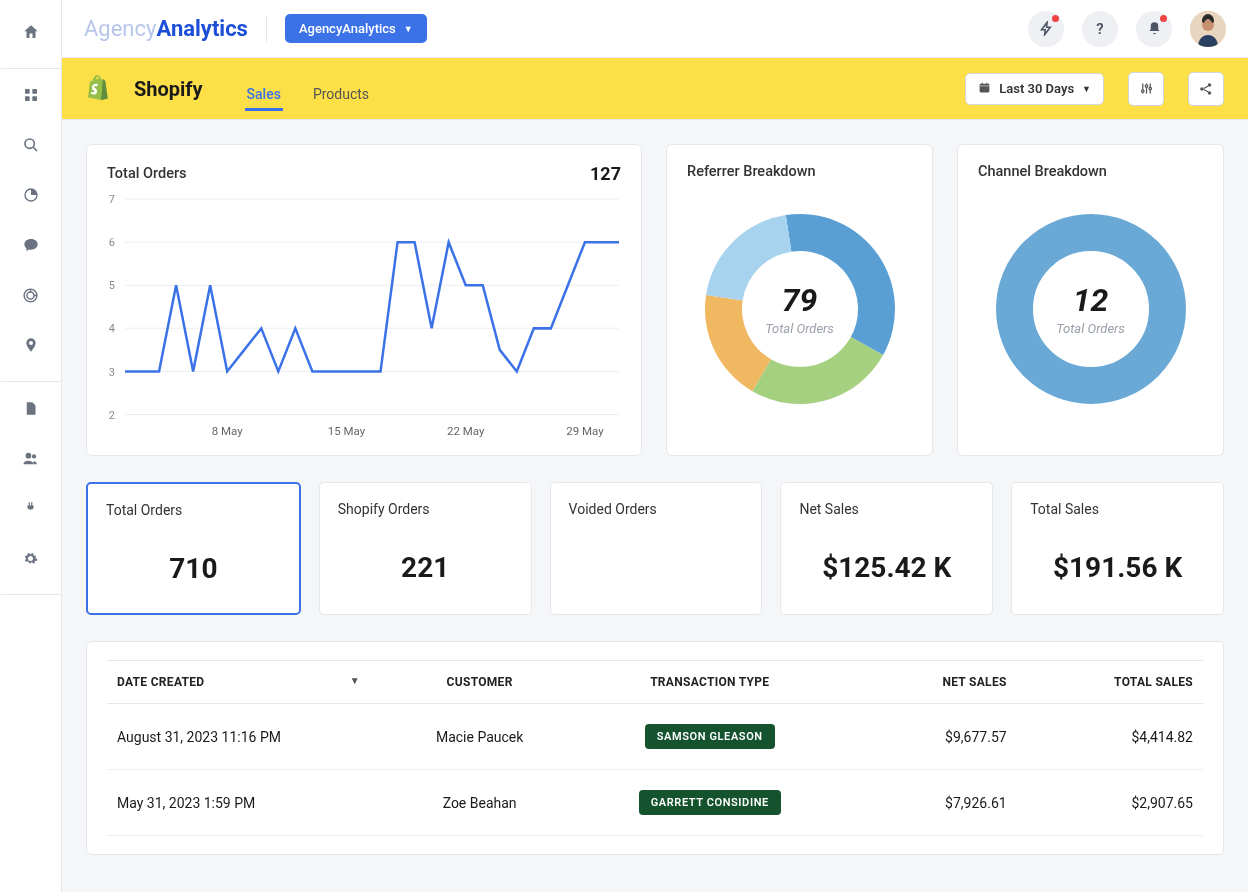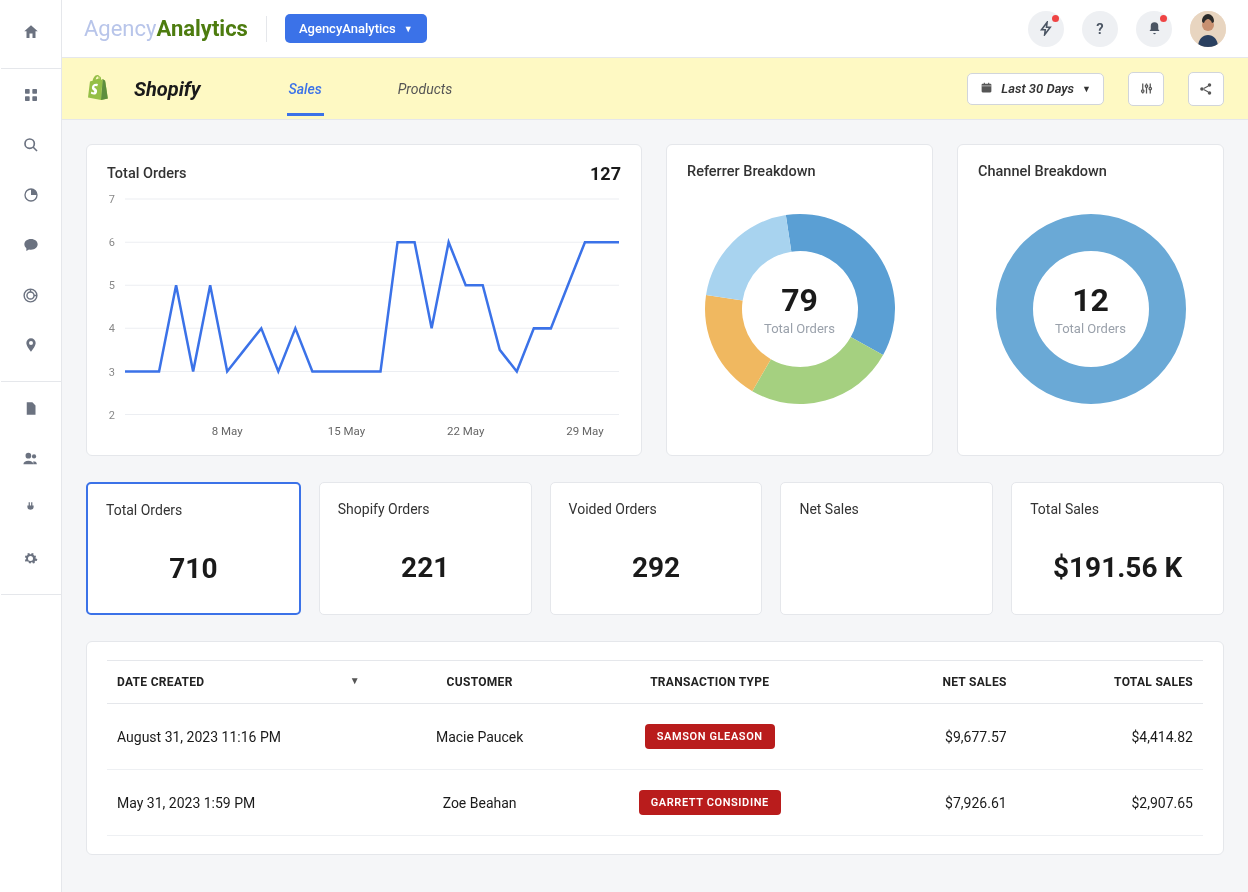--- a/index.html
+++ b/index.html
@@ -10,48 +10,48 @@
 .leftbar { width: 62px; background: #fff; border-right: 1px solid #e5e7eb; display: flex; flex-direction: column; align-items: center; padding-top: 12px; }
 .leftbar .ico { width: 40px; height: 40px; display: flex; align-items: center; justify-content: center; color: #6b7280; cursor: pointer; margin-bottom: 10px; }
 .leftbar .sep { width: 60px; border-top: 1px solid #e5e7eb; margin: 6px 0; }
 
 .main { flex: 1; display: flex; flex-direction: column; }
 
 
 .topbar { height: 58px; background: #fff; border-bottom: 1px solid #e5e7eb; display: flex; align-items: center; padding: 0 22px; gap: 18px; }
 .brand { display: flex; align-items: baseline; font-size: 22px; font-weight: 400; color: #3b82f6; }
 .brand .b1 { color: #b8c5ea; font-weight: 400; }
-.brand .b2 { color: #4d7c0f; font-weight: 700; }
+.brand .b2 { color: #1d4ed8; font-weight: 700; }
 .vline { width: 1px; height: 26px; background: #e5e7eb; }
 .ws-chip { background: #3b72e8; color: #fff; border-radius: 5px; padding: 7px 14px; font-size: 13px; font-weight: 500; display: flex; align-items: center; gap: 8px; cursor: pointer; }
 .ws-chip .caret { font-size: 9px; }
 .topbar .spacer { flex: 1; }
 .hcirc { width: 36px; height: 36px; border-radius: 50%; background: #eef0f3; display: flex; align-items: center; justify-content: center; color: #4b5563; font-weight: 600; position: relative; cursor: pointer; }
 .hcirc.avatar { background: #f3e2d0; overflow: hidden; }
 .dot { position: absolute; top: 4px; right: 5px; width: 7px; height: 7px; background: #ef4444; border-radius: 50%; }
 
 
-.subbar { background: #fef9c3; border-bottom: 1px solid #e5e7eb; padding: 0 24px; display: flex; align-items: center; height: 62px; gap: 24px; font-style: italic; }
+.subbar { background: #fde047; border-bottom: 1px solid #e5e7eb; padding: 0 24px; display: flex; align-items: center; height: 62px; gap: 24px; }
 .shopify-logo { width: 24px; height: 26px; display:flex; align-items:center; }
 .page-title { font-size: 20px; font-weight: 700; }
 .tabs { display: flex; gap: 28px; margin-left: 18px; }
-.tab { font-size: 14px; color: #555; padding: 20px 2px 16px; border-bottom: 3px solid transparent; cursor: pointer; margin-left: 44px; }
+.tab { font-size: 14px; color: #555; padding: 20px 2px 6px; border-bottom: 3px solid transparent; cursor: pointer; }
 .tab.active { color: #3b72e8; border-bottom-color: #3b72e8; font-weight: 500; }
 .subbar .spacer { flex: 1; }
 .range-btn { border: 1px solid #d1d5db; background: #fff; border-radius: 5px; padding: 7px 12px; font-size: 13px; font-weight: 600; display: flex; align-items: center; gap: 8px; cursor: pointer; color:#333; }
 .iconbtn { border: 1px solid #d1d5db; background: #fff; border-radius: 5px; width: 36px; height: 34px; display: flex; align-items: center; justify-content: center; cursor: pointer; color:#555; }
 
 
 .content { padding: 24px; overflow: auto; flex: 1; }
 .row { display: flex; gap: 24px; }
 .card { background: #fff; border: 1px solid #e5e7eb; border-radius: 6px; padding: 18px 20px; }
 .card-title { font-size: 14.5px; color: #333; font-weight: 500; }
 .line-card { flex: 0 0 556px; height: 312px; position:relative; }
 .donut-card { flex: 1; height: 312px; display:flex; flex-direction:column; }
-.donut-wrap { flex:1; display:flex; align-items:center; justify-content:center; position:relative; }
+.donut-wrap { flex:1; display:flex; align-items:center; justify-content:center; position:relative;font-style:italic; }
 .donut-center { position:absolute; text-align:center; }
 .donut-center .n { font-size: 32px; font-weight:700; }
 .donut-center .l { font-size: 13px; color:#9aa1ab; margin-top:2px; }
 
 .line-head { display:flex; justify-content:space-between; align-items:center; }
 .line-head .val { font-size:18px; font-weight:700; }
 
 
 .kpi-row { display:flex; gap: 18px; margin-top: 26px; }
 .kpi { flex:1; background:#fff; border:1px solid #e5e7eb; border-radius:5px; padding:18px 18px 28px; }
@@ -61,21 +61,21 @@
 
 
 .table-card { margin-top: 26px; }
 .table-info { font-size:12.5px; color:#555; padding: 4px 0 14px; }
 table { width:100%; border-collapse: collapse; }
 th { text-align:left; font-size:12px; font-weight:700; letter-spacing:.3px; color:#222; padding: 14px 10px; border-bottom:1px solid #e5e7eb; border-top:1px solid #e5e7eb; }
 th.r, td.r { text-align:right; }
 th.c, td.c { text-align:center; }
 td { padding: 20px 10px; font-size:14px; border-bottom:1px solid #eef0f3; }
 .sort-ic { float:right; color:#555; font-size:10px; }
-.badge { display:inline-block; background:#b91c1c; color:#fff; font-size:11px; font-weight:600; letter-spacing:.6px; padding:6px 12px; border-radius:4px; }
+.badge { display:inline-block; background:#14532d; color:#fff; font-size:11px; font-weight:600; letter-spacing:.6px; padding:6px 12px; border-radius:4px; }
 
 
 .chart-svg { position:absolute; left:18px; right:10px; top:48px; bottom:14px; }
 .ytick { font-size:11px; fill:#888; }
 .xtick { font-size:11.5px; fill:#666; }
 .grid { stroke:#eceef2; stroke-width:1; }
 .series { stroke:#3b72e8; stroke-width:2.5; fill:none; }
 </style>
 </head>
 <body>
@@ -293,24 +293,24 @@
           <div class="kpi active">
             <div class="t">Total Orders</div>
             <div class="v">710</div>
           </div>
           <div class="kpi">
             <div class="t">Shopify Orders</div>
             <div class="v">221</div>
           </div>
           <div class="kpi">
             <div class="t">Voided Orders</div>
-            <div class="v">292</div>
           </div>
           <div class="kpi">
             <div class="t">Net Sales</div>
+            <div class="v">$125.42 K</div>
           </div>
           <div class="kpi">
             <div class="t">Total Sales</div>
             <div class="v">$191.56 K</div>
           </div>
         </div>
 
       <div class="card table-card">
         <table>
           <thead>

